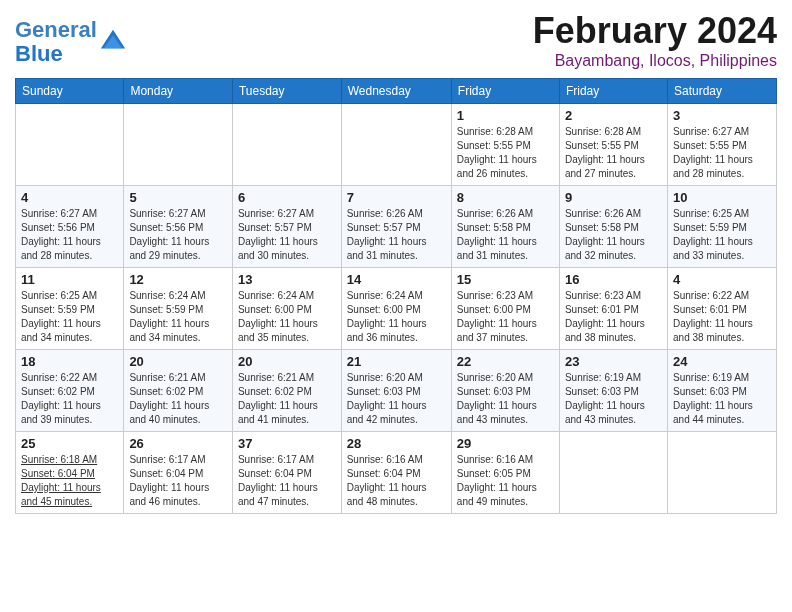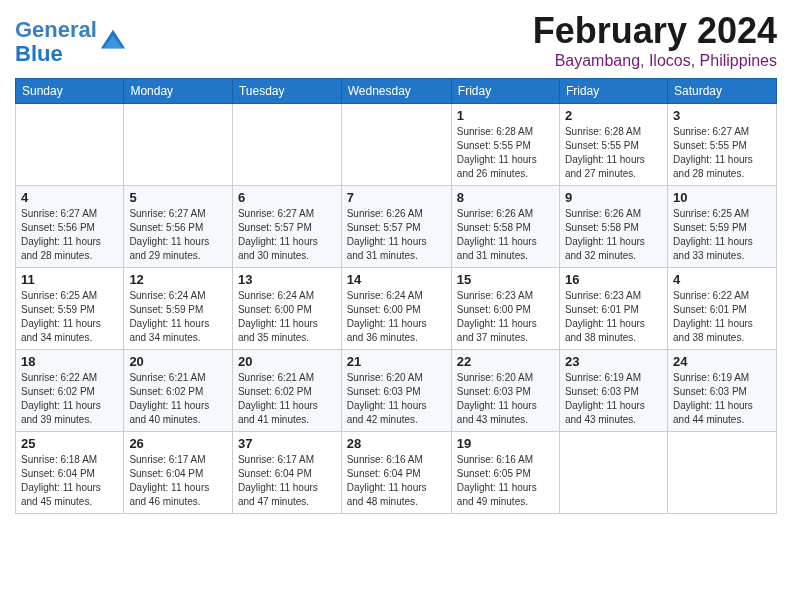--- a/index.html
+++ b/index.html
@@ -279,21 +279,21 @@
         <td>
           <span class="day-number">24</span>
           <div class="day-info" style="white-space: pre-line;">Sunrise: 6:19 AM
 Sunset: 6:03 PM
 Daylight: 11 hours and 44 minutes.</div>
         </td>
       </tr>
       <tr>
         <td>
           <span class="day-number">25</span>
-          <div class="day-info" style="white-space: pre-line;">Sunrise: 6:18 AM
+          <div class="day-info" style="white-space: pre-line; text-decoration: underline;">Sunrise: 6:18 AM
 Sunset: 6:04 PM
 Daylight: 11 hours and 45 minutes.</div>
         </td>
         <td>
           <span class="day-number">26</span>
           <div class="day-info" style="white-space: pre-line;">Sunrise: 6:17 AM
 Sunset: 6:04 PM
 Daylight: 11 hours and 46 minutes.</div>
         </td>
         <td>
@@ -302,21 +302,21 @@
 Sunset: 6:04 PM
 Daylight: 11 hours and 47 minutes.</div>
         </td>
         <td>
           <span class="day-number">28</span>
           <div class="day-info" style="white-space: pre-line;">Sunrise: 6:16 AM
 Sunset: 6:04 PM
 Daylight: 11 hours and 48 minutes.</div>
         </td>
         <td>
-          <span class="day-number">19</span>
+          <span class="day-number">29</span>
           <div class="day-info" style="white-space: pre-line;">Sunrise: 6:16 AM
 Sunset: 6:05 PM
 Daylight: 11 hours and 49 minutes.</div>
         </td>
         <td class="empty-cell"></td>
         <td class="empty-cell"></td>
       </tr>
     </tbody>
 </table>
 

